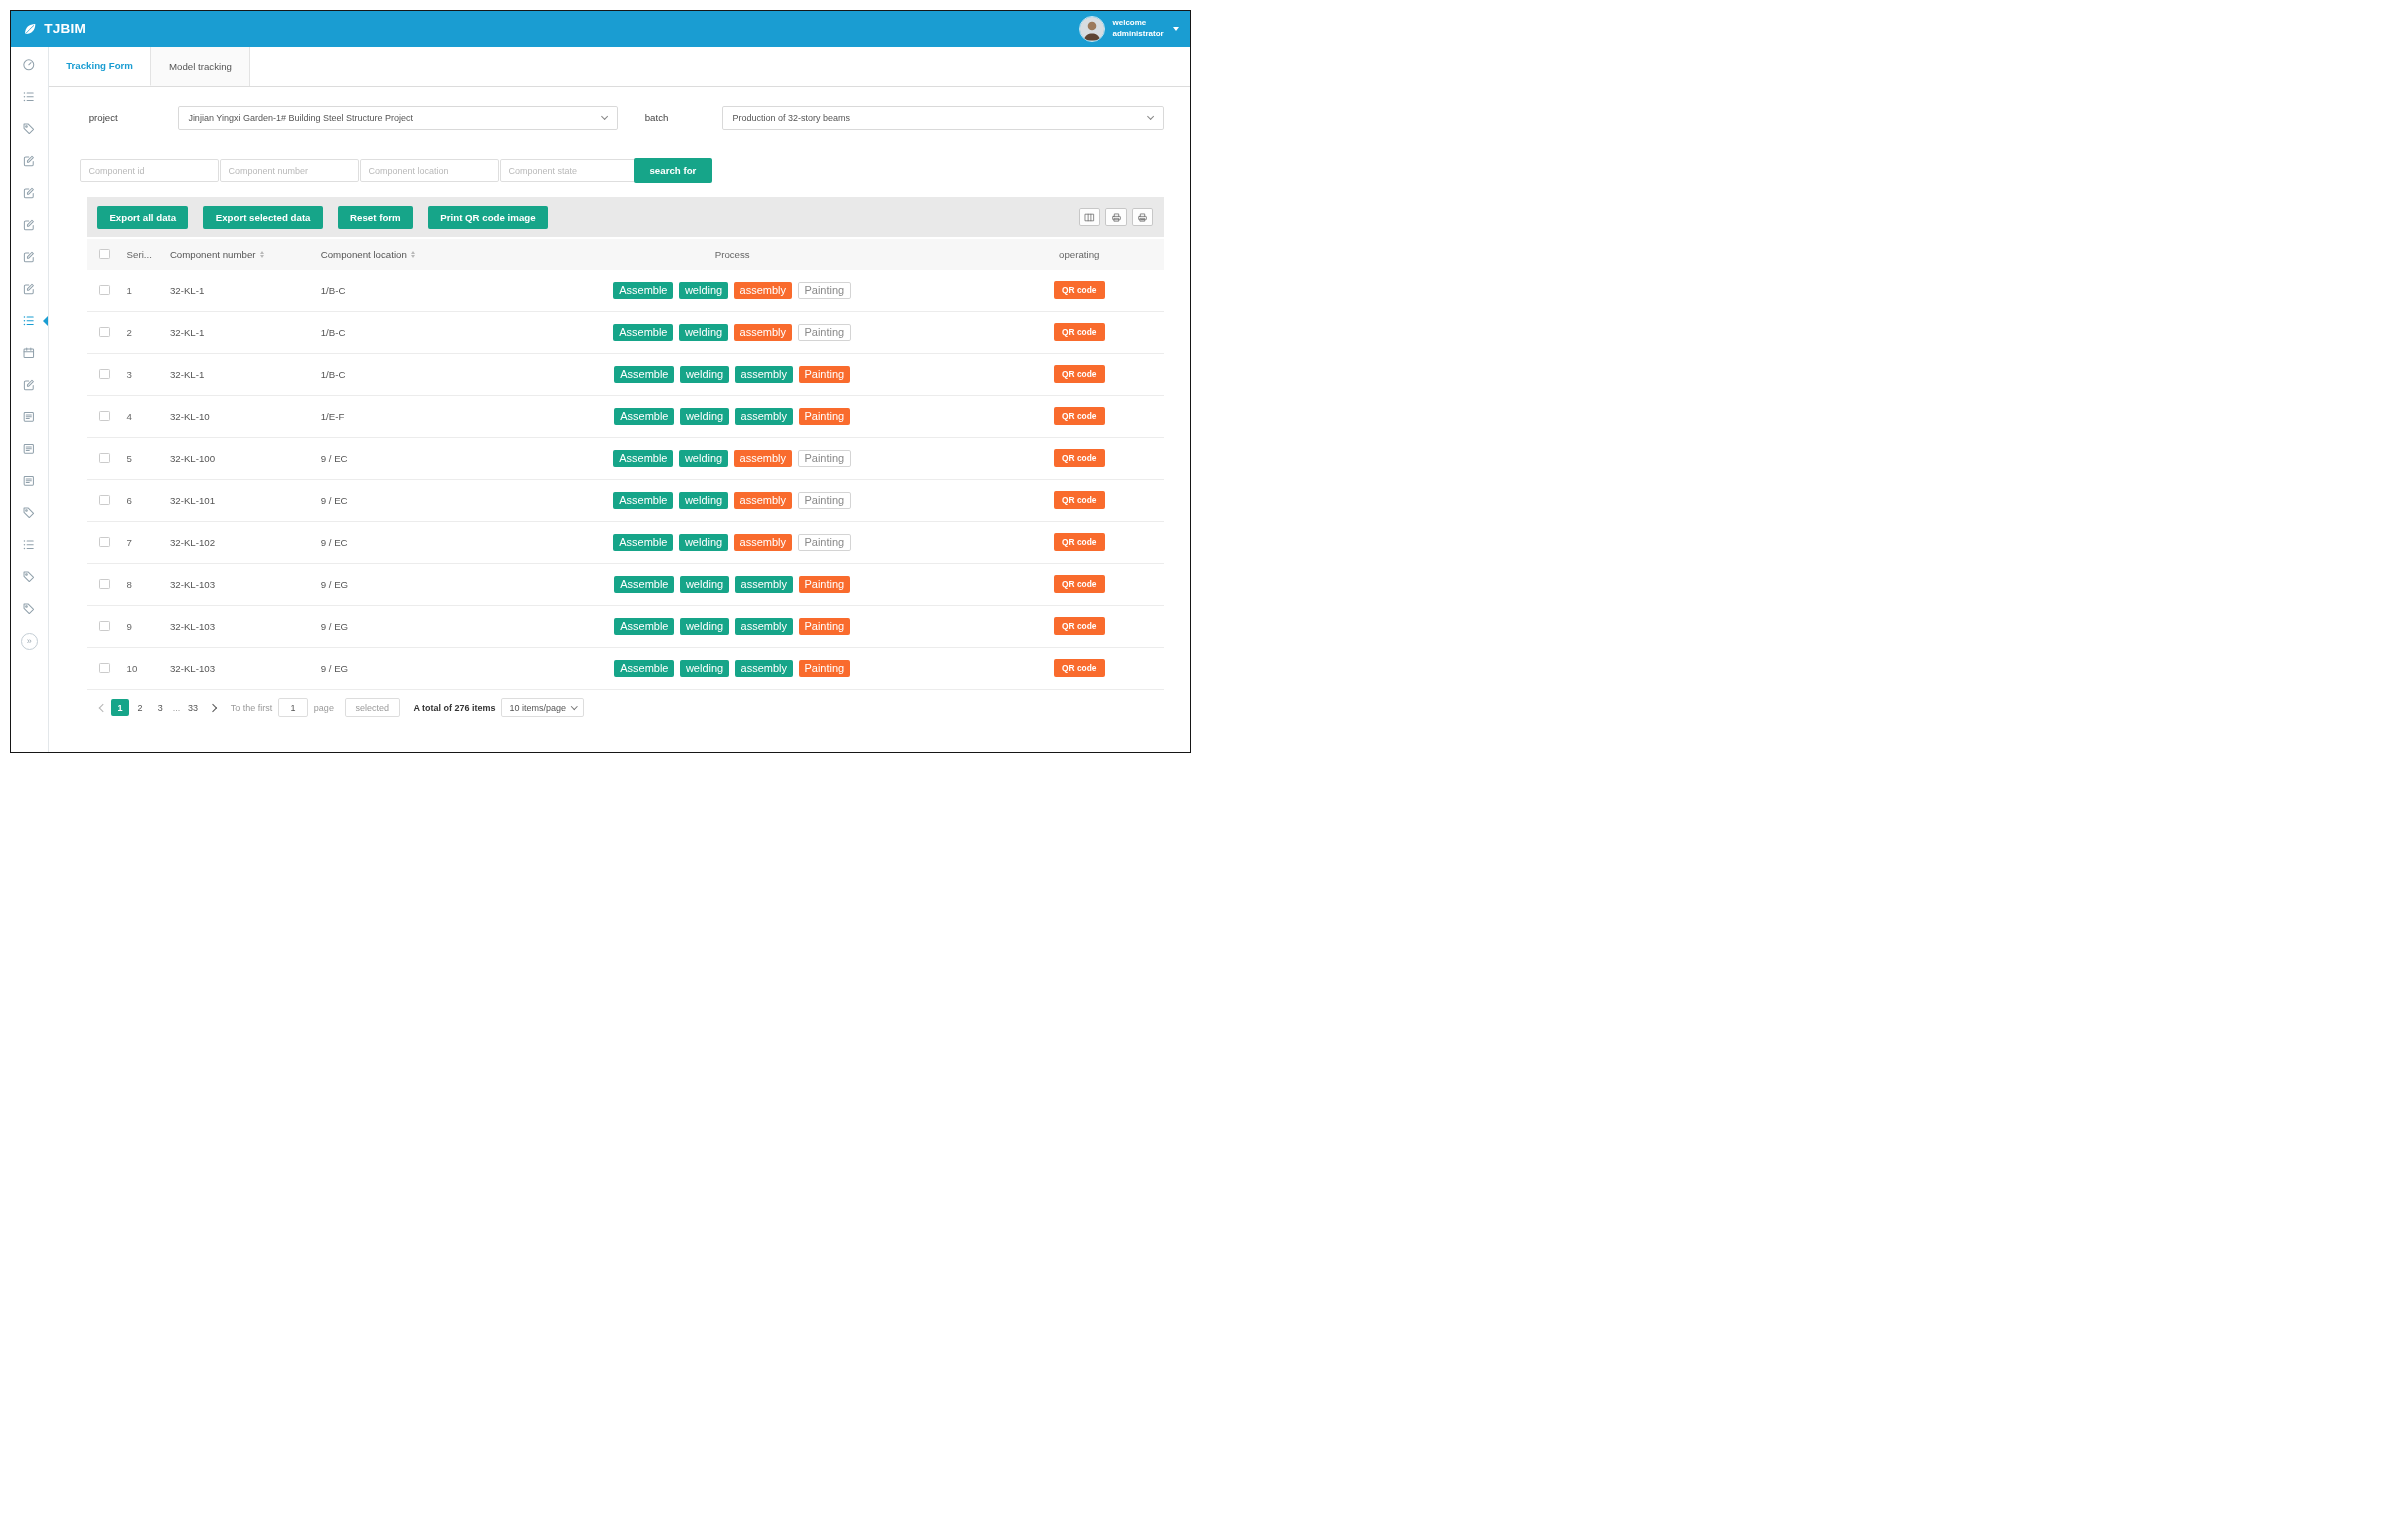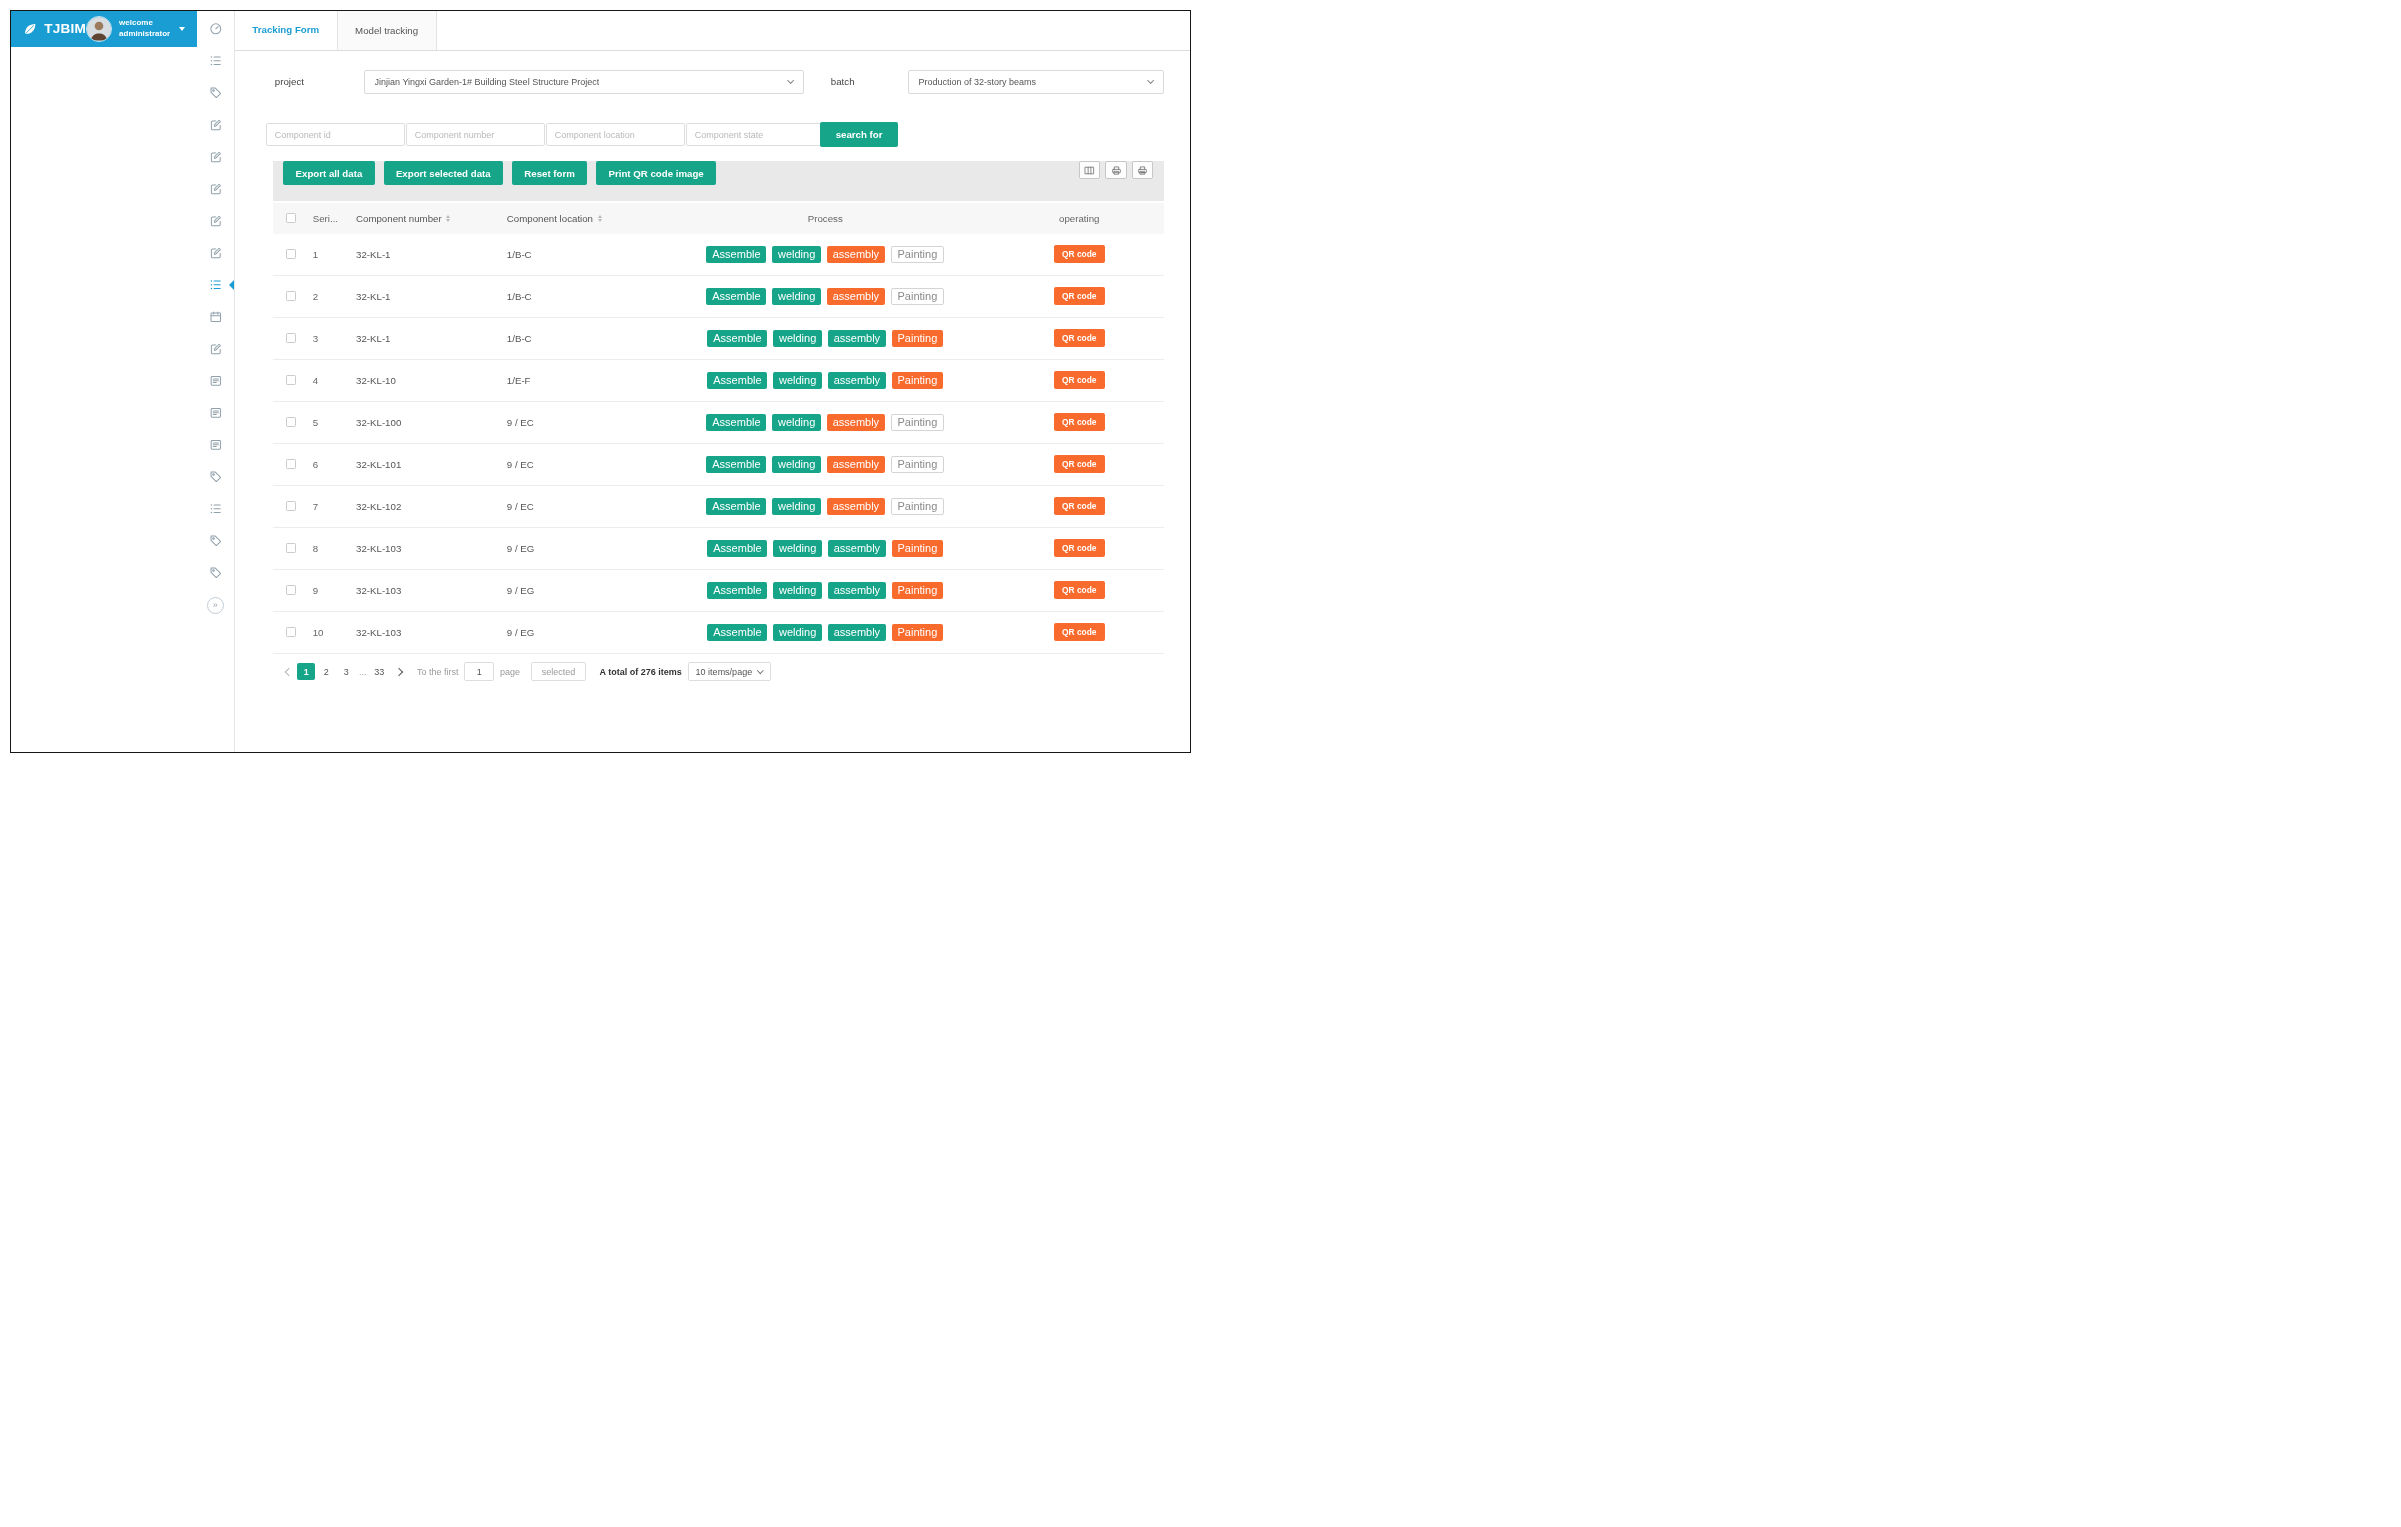--- a/index.html
+++ b/index.html
@@ -8,21 +8,21 @@
     --c-green:#16a589;
     --c-orange:#f96b2d;
   }
   html,body{background:#fff;}
   body{
     width:1201px;height:763px;
     padding:9.7px;
     font-family:"Liberation Sans", sans-serif;
     color:#444;
   }
-  .frame{width:100%;height:100%;border:1.3px solid #161616;display:flex;flex-direction:row;overflow:hidden;background:#fff;}
+  .frame{width:100%;height:100%;border:1.3px solid #161616;display:flex;flex-direction:column;overflow:hidden;background:#fff;}
 
   
   .topbar{height:36px;flex:0 0 auto;background:var(--c-topbar);display:flex;align-items:center;padding:0 11.7px;}
   .logo{display:flex;align-items:center;gap:5.8px;color:#fff;font-size:13.6px;font-weight:bold;letter-spacing:0.2px;}
   .logo svg{width:16px;height:16px;}
   .user{margin-left:auto;display:flex;align-items:center;gap:7.1px;color:#fff;}
   .avatar{width:26px;height:26px;border-radius:50%;overflow:hidden;border:1.3px solid rgba(255,255,255,.75);flex:0 0 auto;}
   .avatar svg{display:block;width:100%;height:100%;}
   .welcome{font-size:8px;font-weight:bold;line-height:1.3;}
   .caret-down{width:0;height:0;border-left:3.9px solid transparent;border-right:3.9px solid transparent;border-top:4.5px solid #fff;margin-left:1.9px;cursor:pointer;}
@@ -65,21 +65,21 @@
     transform:rotate(45deg);margin-top:-2.6px;flex:0 0 auto;}
 
   .filter-row2{margin:28.5px 0 0 22px;display:flex;align-items:center;gap:1px;padding-left:9px;}
   .f-input{width:139px;height:23.4px;border:0.6px solid #dedede;border-radius:1.9px;padding:0 7.8px;font-size:9px;color:#555;font-family:inherit;outline:none;}
   .f-input::placeholder{color:#b9b9b9;}
   .btn{background:var(--c-green);color:#fff;border:none;border-radius:1.9px;font-size:9.7px;font-family:inherit;cursor:pointer;}
   .btn-search{height:25px;padding:0 15.6px;margin-left:-5.8px;font-weight:bold;}
 
   
   .panel{margin:14.3px 26.6px 0 38px;flex:1;display:flex;flex-direction:column;min-height:0;}
-  .toolbar-band{background:#e9e9e9;height:40px;flex:0 0 auto;display:flex;align-items:flex-start;padding:0 10.4px;gap:9px;}
+  .toolbar-band{background:#e9e9e9;height:40px;flex:0 0 auto;display:flex;align-items:center;padding:0 10.4px;gap:15px;}
   .btn-toolbar{height:23.4px;padding:0 12.3px;font-weight:bold;}
   .tool-icons{margin-left:auto;display:flex;gap:5.2px;}
   .icon-btn{width:21.4px;height:18px;background:#fdfdfd;border:0.6px solid #c7c7c7;border-radius:1.9px;display:flex;align-items:center;justify-content:center;cursor:pointer;color:#6b6b6b;padding:0;}
   .icon-btn svg{width:11px;height:11px;display:block;}
   .icon-btn svg *{stroke:currentColor;fill:none;stroke-width:1.4;stroke-linecap:round;stroke-linejoin:round;}
 
   .title-band{background:#f2f2f2;margin-top:1.3px;height:35px;flex:0 0 auto;display:flex;align-items:center;justify-content:center;font-size:9.7px;color:#555;}
 
   
   .thead,.trow{display:grid;grid-template-columns:36px 42px 156px 149px 1fr 169px;align-items:center;}

